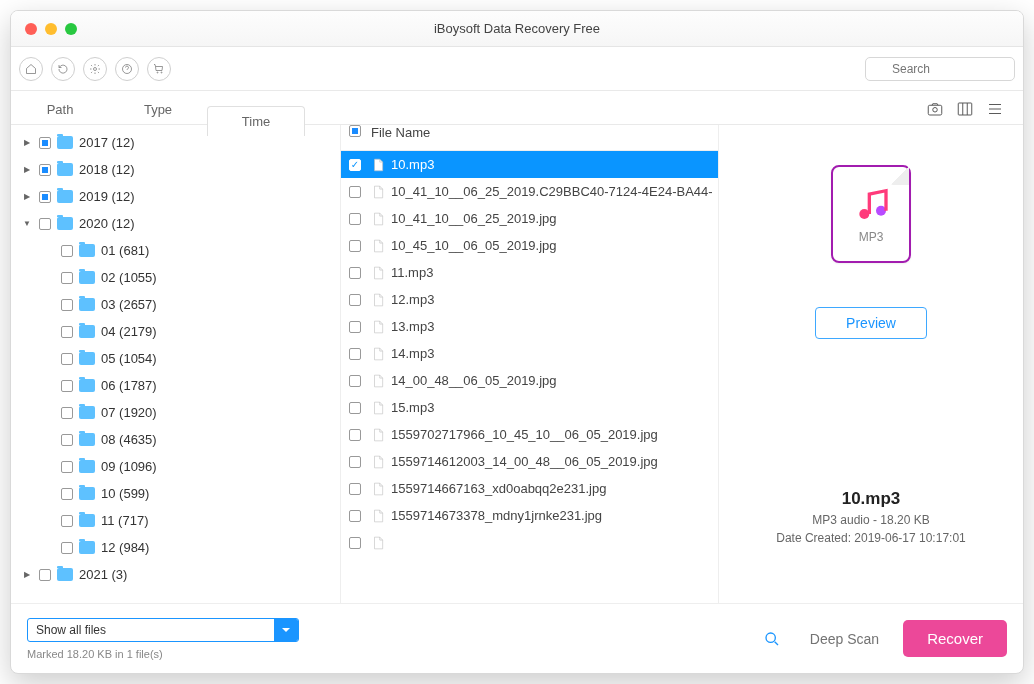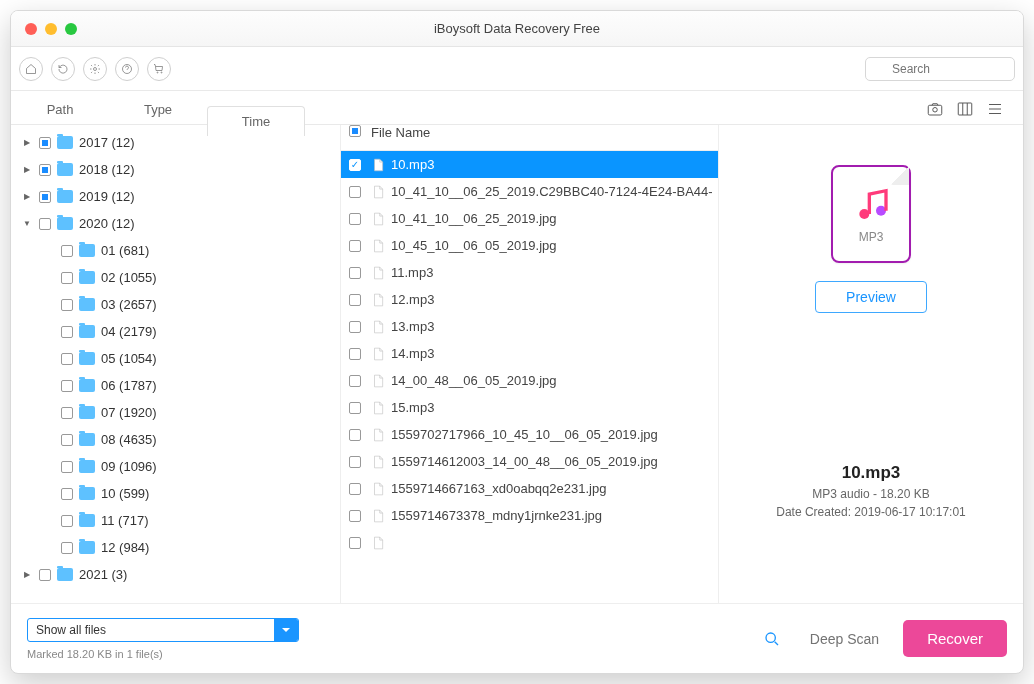--- a/index.html
+++ b/index.html
@@ -56,21 +56,21 @@
 .fl-row .cb.checked::after { content:"✓"; font-size:10px; color:#0a95ff; line-height:1; }
 .fl-row .fi { width: 14px; height: 16px; margin-right: 6px; display:inline-flex; align-items:center; justify-content:center; }
 .fi svg { width:14px; height:16px; }
 .fl-row .fname { overflow: hidden; text-overflow: ellipsis; }
 
 .preview { width: 304px; display: flex; flex-direction: column; align-items: center; padding-top: 40px; }
 .mp3-icon-wrap { width: 80px; height: 98px; border: 2px solid #a21caf; border-radius: 8px; display:flex; flex-direction:column; align-items:center; justify-content:center; box-shadow: 0 1px 2px rgba(0,0,0,.06); position:relative; }
 .mp3-icon-wrap .corner { position:absolute; top:0; right:0; width:18px; height:18px; background: linear-gradient(135deg, transparent 50%, #eee 50%); border-bottom-left-radius:2px; }
 .mp3-icon-wrap svg { width: 40px; height: 40px; }
 .mp3-label { font-size: 12px; color: #888; margin-top: 6px; }
-.preview-btn { margin-top: 18px; padding: 7px 30px; border: 1px solid #3ea8ff; color: #1a95ff; border-radius: 4px; background: #fff; cursor: pointer; font-size: 14px; }
+.preview-btn { margin-top: 44px; padding: 7px 30px; border: 1px solid #3ea8ff; color: #1a95ff; border-radius: 4px; background: #fff; cursor: pointer; font-size: 14px; }
 .pv-filename { margin-top: 150px; font-size: 17px; font-weight: 600; color: #222; }
 .pv-sub { font-size: 12px; color: #666; margin-top: 4px; }
 
 
 .footer { height: 70px; border-top: 1px solid #eee; display: flex; align-items: center; padding: 0 16px; }
 .filter-select { position: relative; width: 272px; height: 24px; border: 1px solid #1a95ff; border-radius: 3px; display: flex; align-items: center; font-size: 12px; color: #333; cursor: pointer; overflow: hidden; }
 .filter-select .label { padding-left: 8px; flex:1; }
 .filter-select .dd { width: 24px; height: 100%; background: #1a95ff; display:flex; align-items:center; justify-content:center; }
 .filter-select .dd svg { width:10px; height:10px; fill:#fff; }
 .marked { font-size: 11px; color: #888; }

